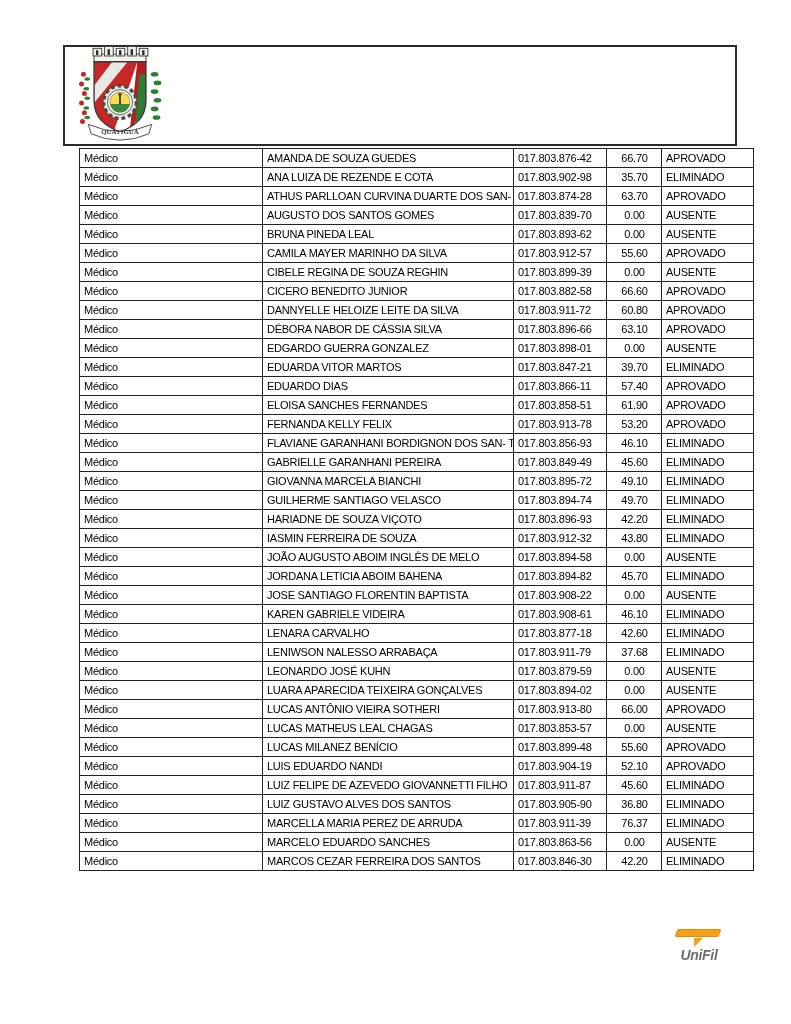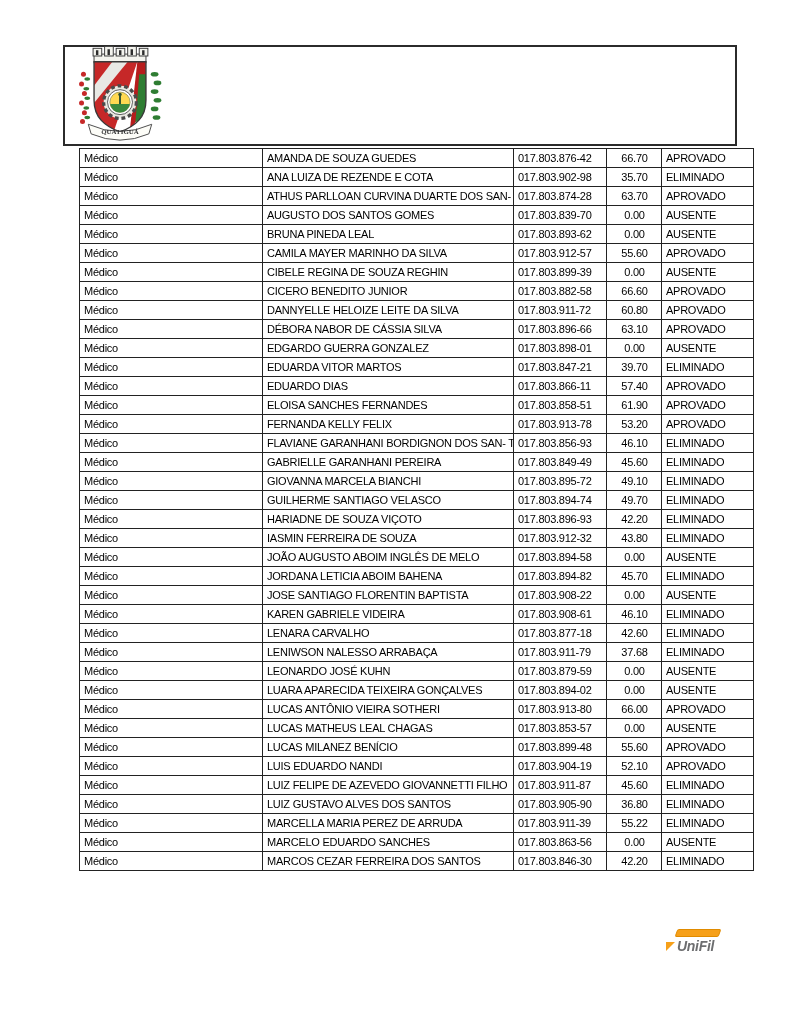--- a/index.html
+++ b/index.html
@@ -41,21 +41,21 @@
     font-size:11.5px; color:#4d4d4d;
   }
   .unifil { position:absolute; left:666px; top:929px; width:66px; }
   .unifil-banner {
     width:44px; height:8px; background:#f6a01a; border-radius:2px;
     transform:skewX(-20deg); margin-left:10px; margin-bottom:1px;
     border:1px solid #e08b00; box-sizing:border-box;
   }
   .unifil-text {
     display:flex; align-items:center; font-style:italic; font-weight:bold;
-    font-size:14px; color:#6d6e70; letter-spacing:-0.3px;
+    font-size:14px; color:#6d6e70; letter-spacing:-0.3px;flex-direction:column;
   }
   .unifil-mark {
     width:0; height:0; display:inline-block; margin-right:2px;
     border-top:9px solid #f6a01a; border-right:9px solid transparent;
   }
 </style>
 </head>
 <body>
 
 <div class="sheet">
@@ -388,21 +388,21 @@
           <td class="col-cargo">Médico</td>
           <td class="col-name">LUIZ GUSTAVO ALVES DOS SANTOS</td>
           <td class="col-doc">017.803.905-90</td>
           <td class="col-score">36.80</td>
           <td class="col-status">ELIMINADO</td>
         </tr>
         <tr>
           <td class="col-cargo">Médico</td>
           <td class="col-name">MARCELLA MARIA PEREZ DE ARRUDA</td>
           <td class="col-doc">017.803.911-39</td>
-          <td class="col-score">55.22</td>
+          <td class="col-score">76.37</td>
           <td class="col-status">ELIMINADO</td>
         </tr>
         <tr>
           <td class="col-cargo">Médico</td>
           <td class="col-name">MARCELO EDUARDO SANCHES</td>
           <td class="col-doc">017.803.863-56</td>
           <td class="col-score">0.00</td>
           <td class="col-status">AUSENTE</td>
         </tr>
         <tr>

